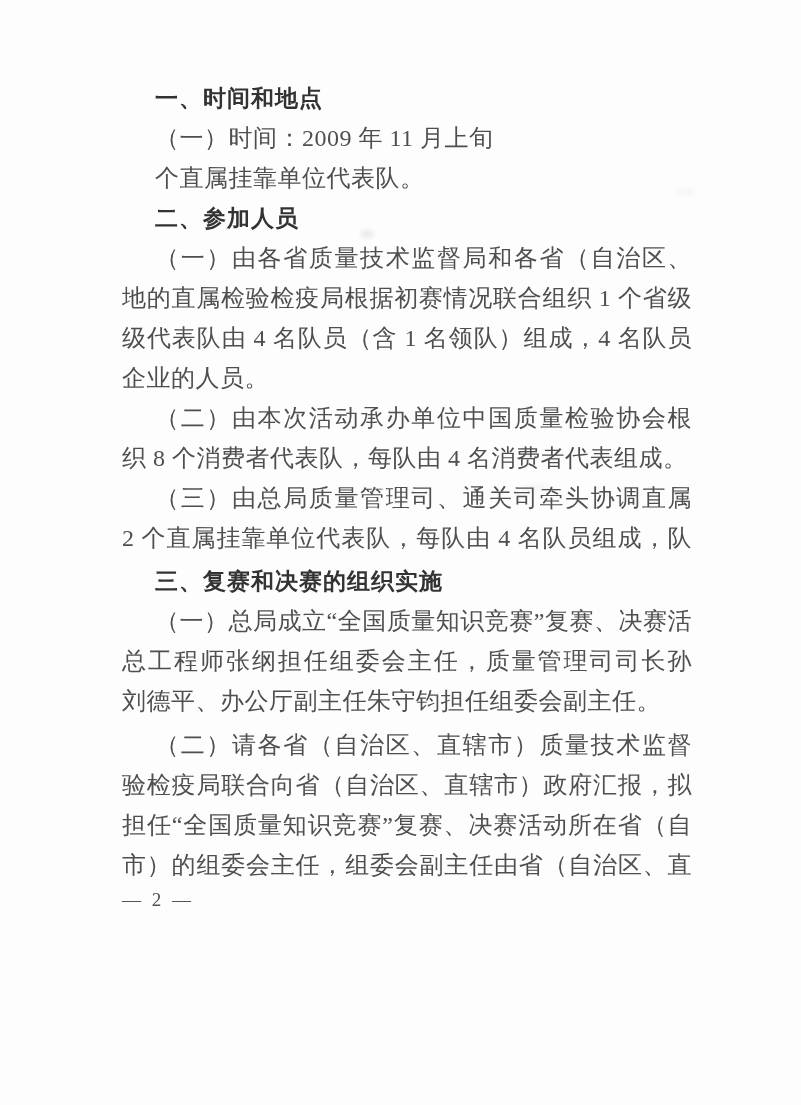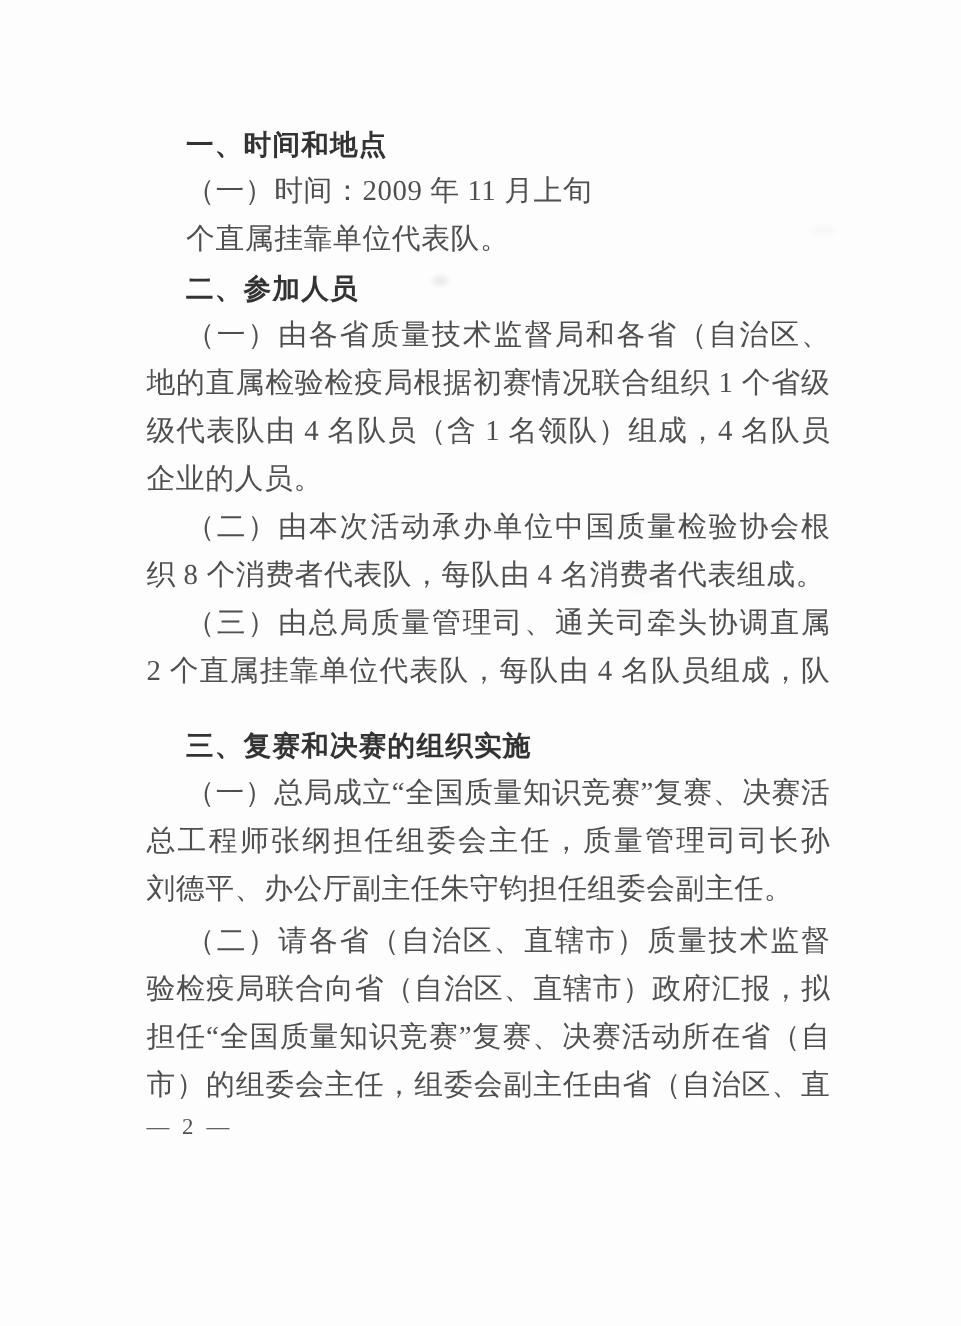--- a/index.html
+++ b/index.html
@@ -11,21 +11,21 @@
     position: relative;
     width: 801px;
     height: 1105px;
     background: #fdfdfd;
     overflow: hidden;
     font-family: "Liberation Serif", "DejaVu Serif", serif;
   }
   .content {
     position: absolute;
     left: 122px;
-    top: 100px;
+    top: 78px;
     width: 570px;
   }
   .heading {
     font-family: "Liberation Sans", "DejaVu Sans", sans-serif;
     font-weight: 700;
     font-size: 23px;
     line-height: 40px;
     color: #333333;
     padding-left: 33px;
     letter-spacing: 1px;
@@ -42,21 +42,21 @@
   
   .jl {
     text-align: justify;
     text-align-last: justify;
     text-justify: inter-character;
     white-space: normal;
     overflow: hidden;
     height: 40px;
   }
   .indent { text-indent: 33px; }
-  .mt3 { margin-top: 21px; }
+  .mt3 { margin-top: 3px; }
   .mt4 { margin-top: 4px; }
   .page-number {
     margin-top: 2px;
     font-size: 19px;
     line-height: 26px;
     color: #4f4f4f;
     letter-spacing: 3px;
   }
   
   .smudge {

